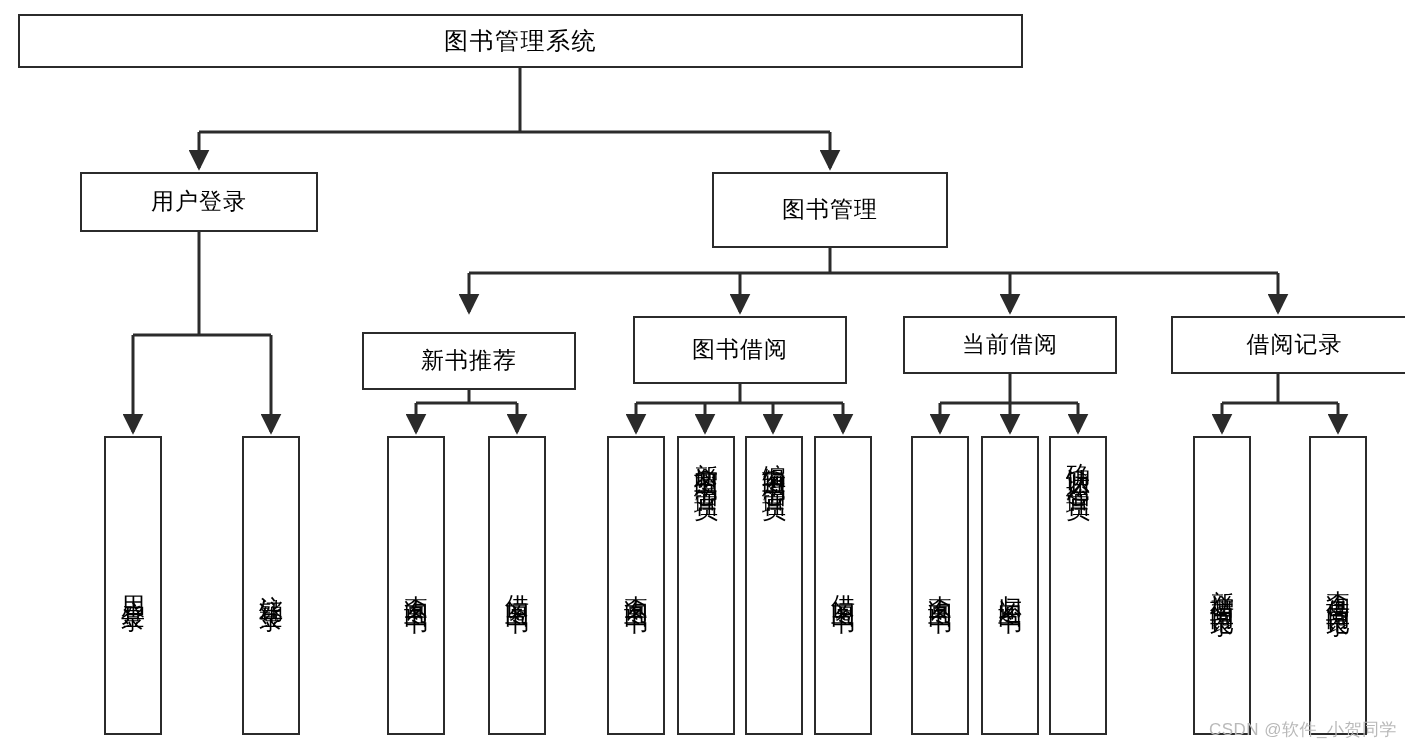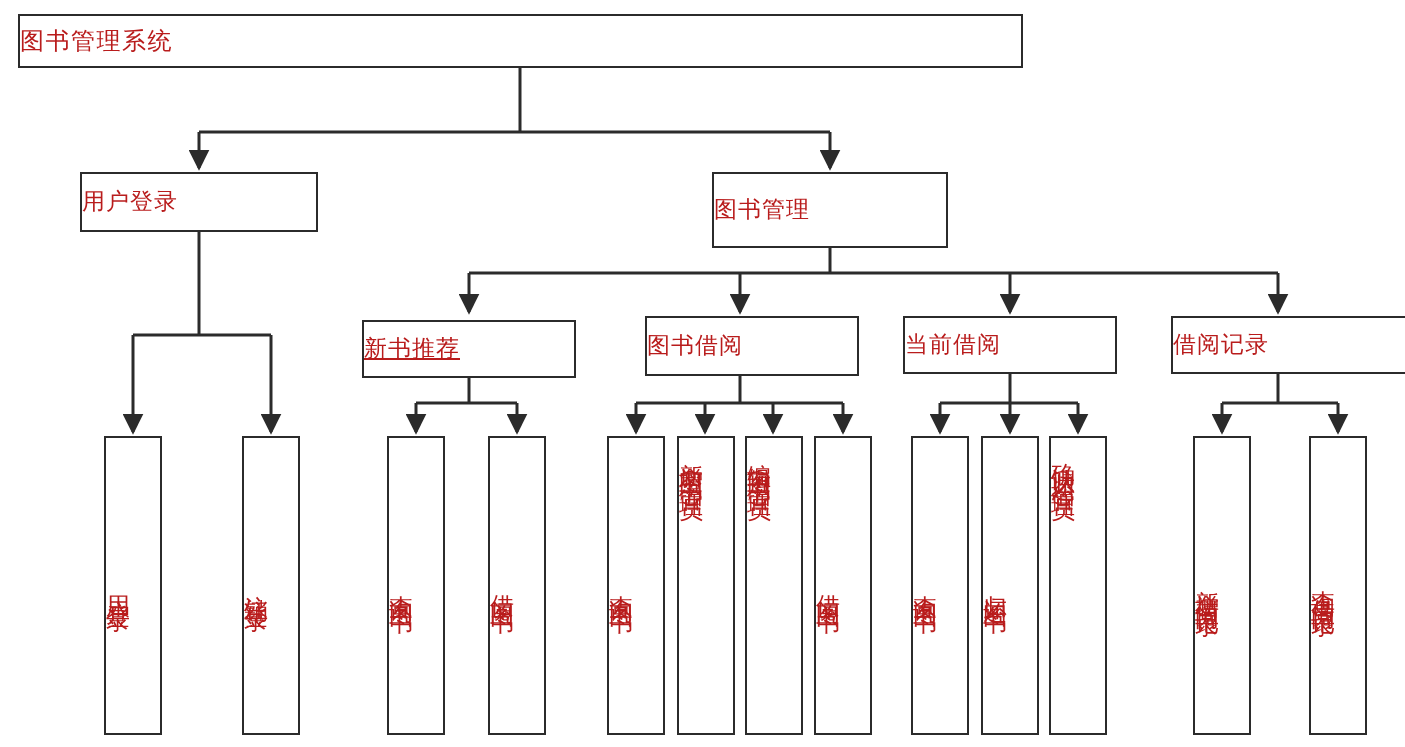--- a/index.html
+++ b/index.html
@@ -26,22 +26,22 @@
     height: 747px;
     pointer-events: none;
   }
   .node {
     position: absolute;
     box-sizing: border-box;
     background: #ffffff;
     border: 2.5px solid #2b2b2b;
     display: flex;
     align-items: center;
-    justify-content: flex-start;
-    color: #b91c1c;
+    justify-content: center;
+    color: #000000;
     z-index: 2;
   }
   .node .label {
     display: block;
     text-align: center;
     line-height: 1.18;
     white-space: nowrap;
   }
   
   .node.h .label {
@@ -142,25 +142,25 @@
   </div>
 
   <div class="node h" style="left:80px; top:172px; width:238px; height:60px;">
     <span class="label">用户登录</span>
   </div>
 
   <div class="node h" style="left:712px; top:172px; width:236px; height:76px;">
     <span class="label">图书管理</span>
   </div>
 
-  <div class="node h" style="left:362px; top:320px; width:214px; height:58px;text-decoration:underline;">
+  <div class="node h" style="left:362px; top:332px; width:214px; height:58px;">
     <span class="label">新书推荐</span>
   </div>
 
-  <div class="node h" style="left:633px; top:316px; width:214px; height:60px;margin-left:12px;">
+  <div class="node h" style="left:633px; top:316px; width:214px; height:68px;">
     <span class="label">图书借阅</span>
   </div>
 
   <div class="node h" style="left:903px; top:316px; width:214px; height:58px;">
     <span class="label">当前借阅</span>
   </div>
 
   <div class="node h" style="left:1171px; top:316px; width:247px; height:58px;">
     <span class="label">借阅记录</span>
   </div>
@@ -210,14 +210,15 @@
   </div>
 
   <div class="node v anchor-mid" style="left:1193px; top:436px; width:58px; height:299px;">
     <span class="label">新增借阅记录</span>
   </div>
 
   <div class="node v anchor-mid" style="left:1309px; top:436px; width:58px; height:299px;">
     <span class="label">查询借阅记录</span>
   </div>
 
+  <div id="watermark">CSDN @软件_小贺同学</div>
 
 </div>
 
 </body></html>

